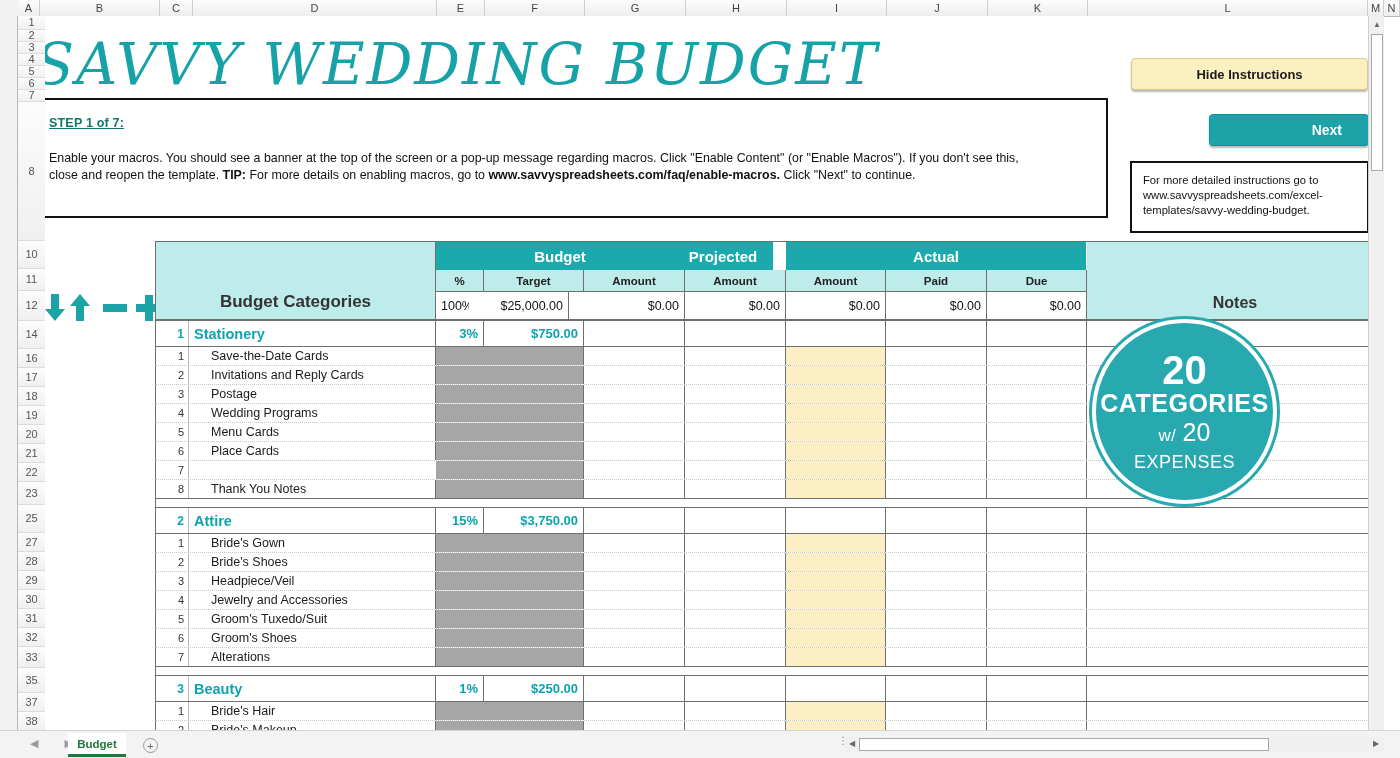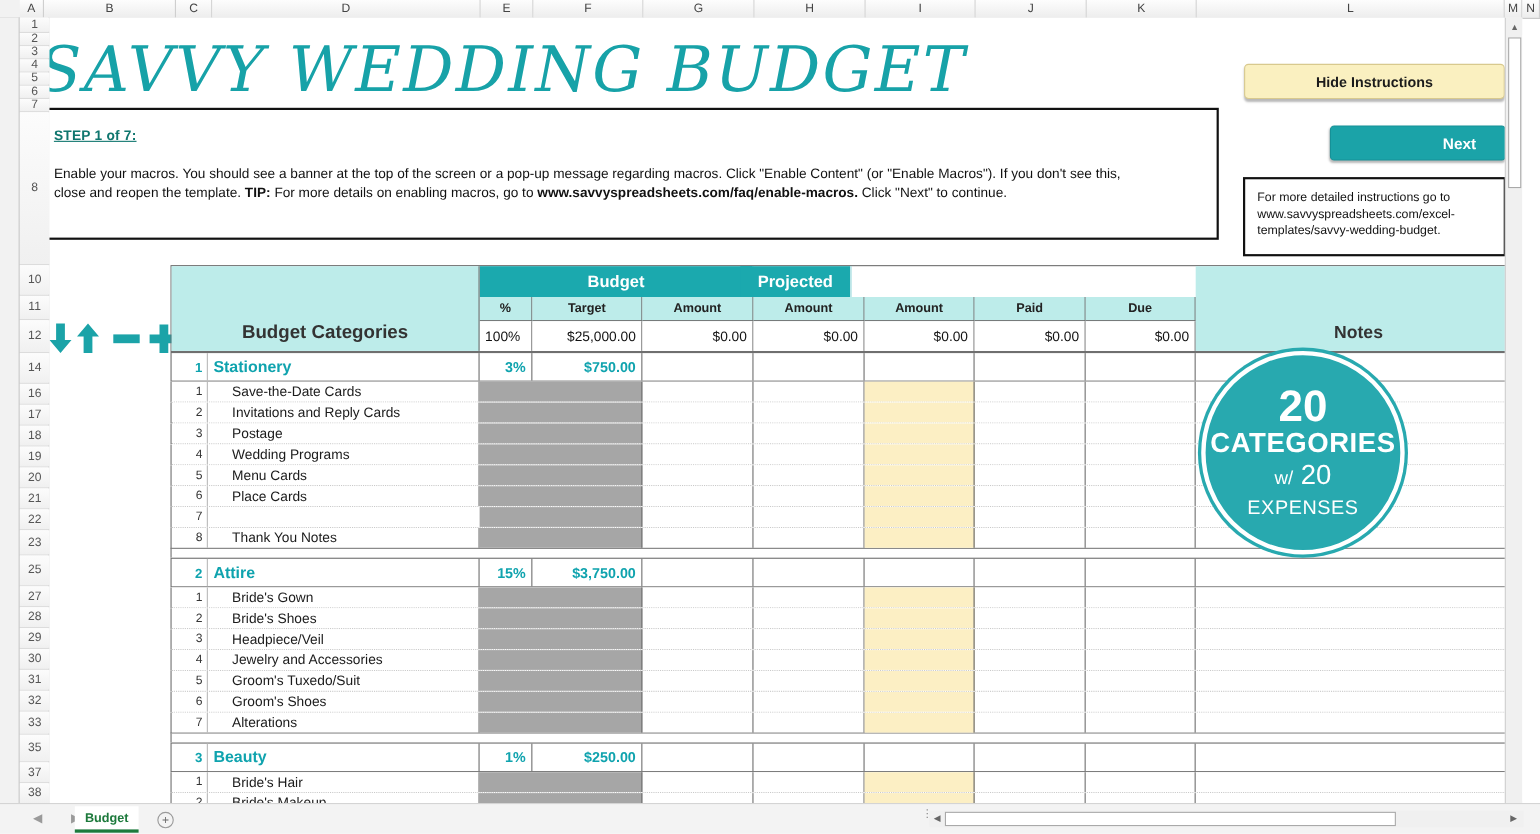--- a/index.html
+++ b/index.html
@@ -298,29 +298,30 @@
         </svg>
       <svg style="left:92px" width="30" height="32" viewBox="0 0 30 32">
           <path d="M11 3 h8 v9 h9 v8 h-9 v9 h-8 v-9 H2 v-8 h9 z" fill="#1BA3A8"></path>
         </svg>
     </div>
 
     <div class="table">
       <div class="thead" id="thead">
           <div class="grp" style="left: 280px; width: 249px;">Budget</div>
           <div class="grp" style="left: 517px; width: 101px;">Projected</div>
+          <div class="grp" style="left: 630px; width: 301px;">Actual</div>
           <div class="sub" style="left: 280px; width: 48px;">%</div>
           <div class="sub" style="left: 328px; width: 100px;">Target</div>
           <div class="sub" style="left: 428px; width: 101px;">Amount</div>
           <div class="sub" style="left: 529px; width: 101px;">Amount</div>
           <div class="sub" style="left: 630px; width: 100px;">Amount</div>
           <div class="sub" style="left: 730px; width: 101px;">Paid</div>
           <div class="sub" style="left: 831px; width: 100px;">Due</div>
           <div class="tot" style="left: 280px; width: 48px; justify-content: flex-start; padding-left: 5px;">100%</div>
-          <div class="tot" style="left: 328px; width: 100px;">$25,000.00</div>
+          <div class="tot" style="left: 313px; width: 100px;">$25,000.00</div>
           <div class="tot" style="left: 428px; width: 101px;">$0.00</div>
           <div class="tot" style="left: 529px; width: 101px;">$0.00</div>
           <div class="tot" style="left: 630px; width: 100px;">$0.00</div>
           <div class="tot" style="left: 730px; width: 101px;">$0.00</div>
           <div class="tot" style="left: 831px; width: 100px;">$0.00</div>
           <div class="th-cat">Budget Categories</div>
           <div class="th-notes" style="left: 931px; width: 296px;">Notes</div>
         </div>
       <div class="tbody" id="tbody">
           <div class="row cat-row">

